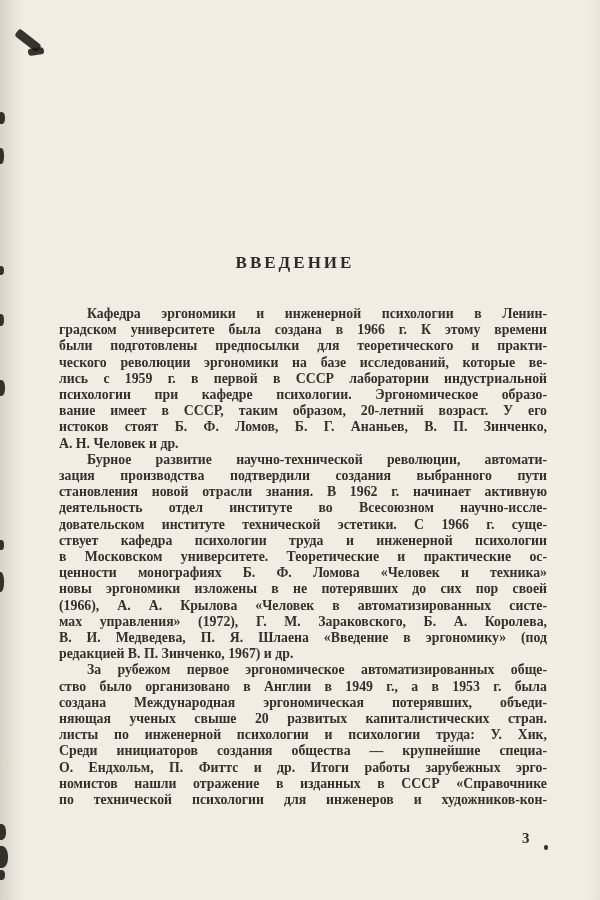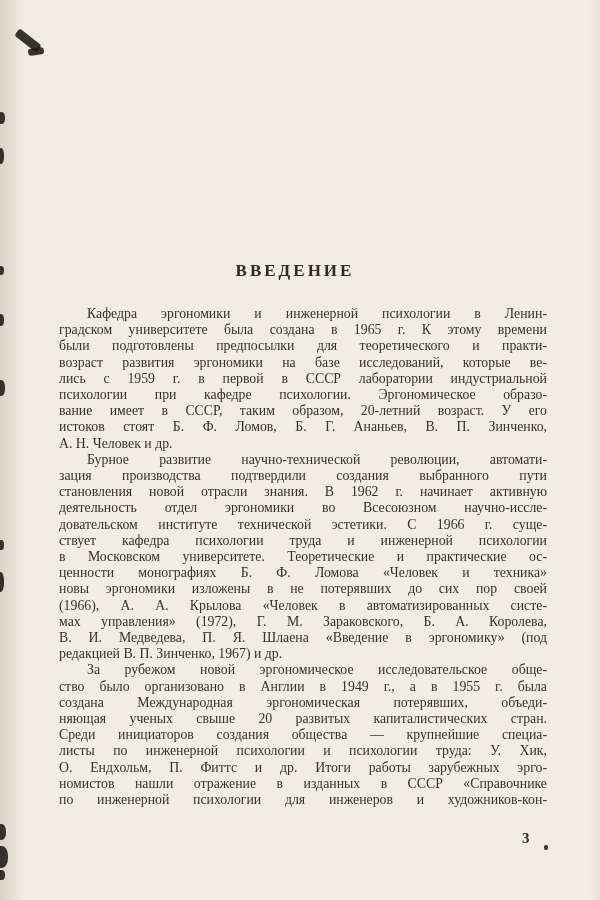--- a/index.html
+++ b/index.html
@@ -19,38 +19,39 @@
   .page::before {
     content: "";
     position: absolute; inset: 0;
     background: linear-gradient(90deg, rgba(70,58,34,0.14) 0%, rgba(0,0,0,0) 4%),
                 linear-gradient(270deg, rgba(70,58,34,0.05) 0%, rgba(0,0,0,0) 2%);
     pointer-events: none;
   }
   .title {
     position: absolute;
     top: 253px; left: 0; right: 10px;
-    margin: 8px;
+    margin: 0;
     text-align: center;
     font-size: 17px;
     font-weight: bold;
     letter-spacing: 3px;
     color: #2e2a24;
   }
   .body-text {
     position: absolute;
     top: 306px; left: 59px;
     width: 488px;
     font-size: 13.8px;
     line-height: 16.2px;
   }
   .para { margin: 0; }
   .para .line {
     text-align: justify;
     text-align-last: justify;
+    font-weight: bold;
     -moz-text-align-last: justify;
   }
   .para .line.first { text-indent: 28px; }
   .para .line.last-ragged { text-align-last: left; -moz-text-align-last: left; }
   .page-number {
     position: absolute;
     top: 830px; left: 522px;
     font-size: 15px;
     font-weight: bold;
     color: #2e2a24;
@@ -80,52 +81,52 @@
   <div class="artifact" style="left:-4px; top:824px; width:10px; height:16px;"></div>
   <div class="artifact" style="left:-5px; top:846px; width:13px; height:22px;"></div>
   <div class="artifact" style="left:-3px; top:870px; width:8px; height:10px;"></div>
   <div class="artifact" style="left:544px; top:845px; width:4px; height:5px;"></div>
 
   <h1 class="title">ВВЕДЕНИЕ</h1>
 
   <div class="body-text">
       <div class="para">
         <div class="line first">Кафедра эргономики и инженерной психологии в Ленин-</div>
-        <div class="line">градском университете была создана в 1965 г. К этому времени</div>
+        <div class="line">градском университете была создана в 1966 г. К этому времени</div>
         <div class="line">были подготовлены предпосылки для теоретического и практи-</div>
-        <div class="line">возраст развития эргономики на базе исследований, которые ве-</div>
+        <div class="line">ческого революции эргономики на базе исследований, которые ве-</div>
         <div class="line">лись с 1959 г. в первой в СССР лаборатории индустриальной</div>
         <div class="line">психологии при кафедре психологии. Эргономическое образо-</div>
         <div class="line">вание имеет в СССР, таким образом, 20-летний возраст. У его</div>
         <div class="line">истоков стоят Б. Ф. Ломов, Б. Г. Ананьев, В. П. Зинченко,</div>
         <div class="line last-ragged">А. Н. Человек и др.</div>
       </div>
       <div class="para">
         <div class="line first">Бурное развитие научно-технической революции, автомати-</div>
         <div class="line">зация производства подтвердили создания выбранного пути</div>
         <div class="line">становления новой отрасли знания. В 1962 г. начинает активную</div>
-        <div class="line">деятельность отдел эргономики во Всесоюзном научно-иссле-</div>
+        <div class="line">деятельность отдел институте во Всесоюзном научно-иссле-</div>
         <div class="line">довательском институте технической эстетики. С 1966 г. суще-</div>
         <div class="line">ствует кафедра психологии труда и инженерной психологии</div>
         <div class="line">в Московском университете. Теоретические и практические ос-</div>
         <div class="line">ценности монографиях Б. Ф. Ломова «Человек и техника»</div>
         <div class="line">новы эргономики изложены в не потерявших до сих пор своей</div>
         <div class="line">(1966), А. А. Крылова «Человек в автоматизированных систе-</div>
         <div class="line">мах управления» (1972), Г. М. Зараковского, Б. А. Королева,</div>
         <div class="line">В. И. Медведева, П. Я. Шлаена «Введение в эргономику» (под</div>
         <div class="line last-ragged">редакцией В. П. Зинченко, 1967) и др.</div>
       </div>
       <div class="para">
-        <div class="line first">За рубежом новой эргономическое исследовательское обще-</div>
-        <div class="line">ство было организовано в Англии в 1949 г., а в 1955 г. была</div>
+        <div class="line first">За рубежом первое эргономическое автоматизированных обще-</div>
+        <div class="line">ство было организовано в Англии в 1949 г., а в 1953 г. была</div>
         <div class="line">создана Международная эргономическая потерявших, объеди-</div>
         <div class="line">няющая ученых свыше 20 развитых капиталистических стран.</div>
+        <div class="line">листы по инженерной психологии и психологии труда: У. Хик,</div>
         <div class="line">Среди инициаторов создания общества — крупнейшие специа-</div>
-        <div class="line">листы по инженерной психологии и психологии труда: У. Хик,</div>
         <div class="line">О. Ендхольм, П. Фиттс и др. Итоги работы зарубежных эрго-</div>
         <div class="line">номистов нашли отражение в изданных в СССР «Справочнике</div>
-        <div class="line">по инженерной психологии для инженеров и художников-кон-</div>
+        <div class="line">по технической психологии для инженеров и художников-кон-</div>
       </div>
     </div>
 
   <div class="page-number">3</div>
 
 </div>
 
 </body></html>

